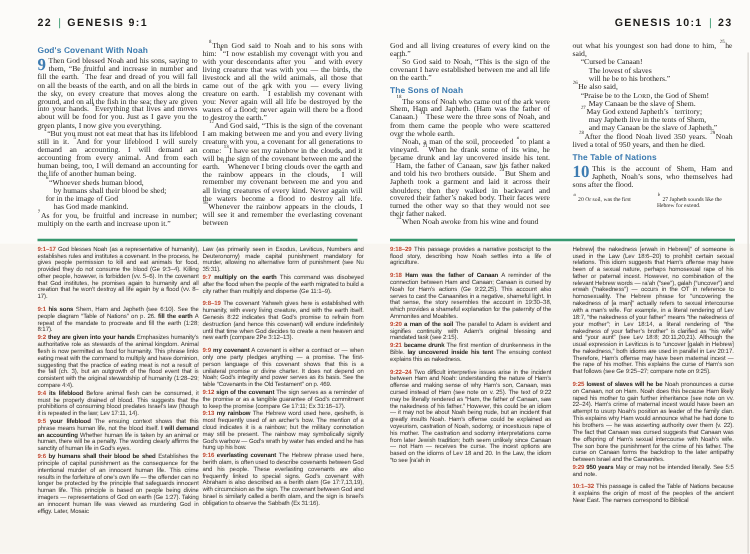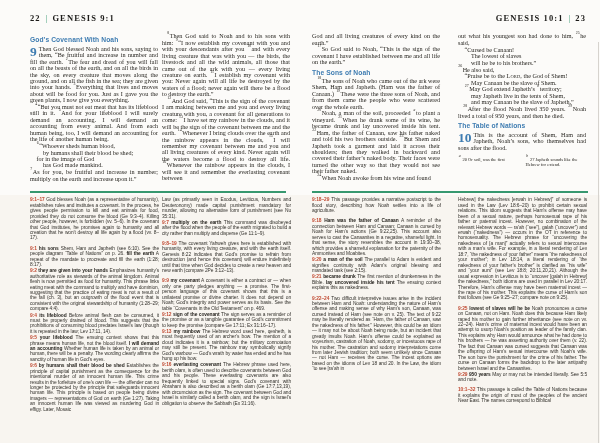--- a/index.html
+++ b/index.html
@@ -9,21 +9,21 @@
     font-family:"Liberation Serif", serif;
     -webkit-font-smoothing:antialiased;
   }
   .notes-bg{position:absolute;left:0;top:195px;width:600px;height:248px;background:#f8f5f0;}
   .book-edge{position:absolute;right:1px;top:42px;width:1.5px;height:401px;background:#d6d3ce;}
   .page{position:absolute;top:0;height:443px;}
   #left-page{left:28px;width:259px;}
   #right-page{left:312px;width:278px;}
 
   .running-head{position:absolute;top:13px;font-size:8.5px;font-weight:bold;
-    letter-spacing:1.1px;color:#1c1b19;white-space:nowrap;font-family:Liberation Serif, serif;}
+    letter-spacing:1.1px;color:#1c1b19;white-space:nowrap;font-family:Liberation Sans, sans-serif;}
   #left-page .running-head{left:2px;}
   #right-page .running-head{right:4px;}
   .running-head .pipe{color:#37986f;font-weight:normal;margin:0 5px;letter-spacing:0;}
 
   
   .bcol{position:absolute;top:33px;width:256px;transform:scale(0.5);transform-origin:0 0;
     font-size:12.3px;line-height:12.9px;text-align:justify;color:#26241f;}
   #left-page  .bcol.c1{left:2px;}  #left-page  .bcol.c2{left:134px;}
   #right-page .bcol.c1{left:0;}    #right-page .bcol.c2{left:146px;}
 

